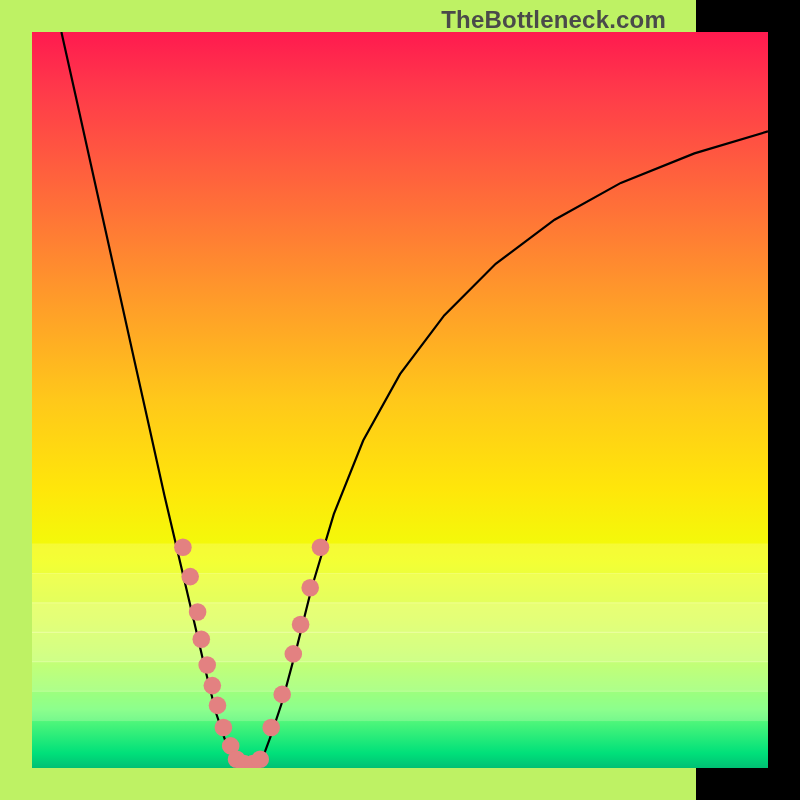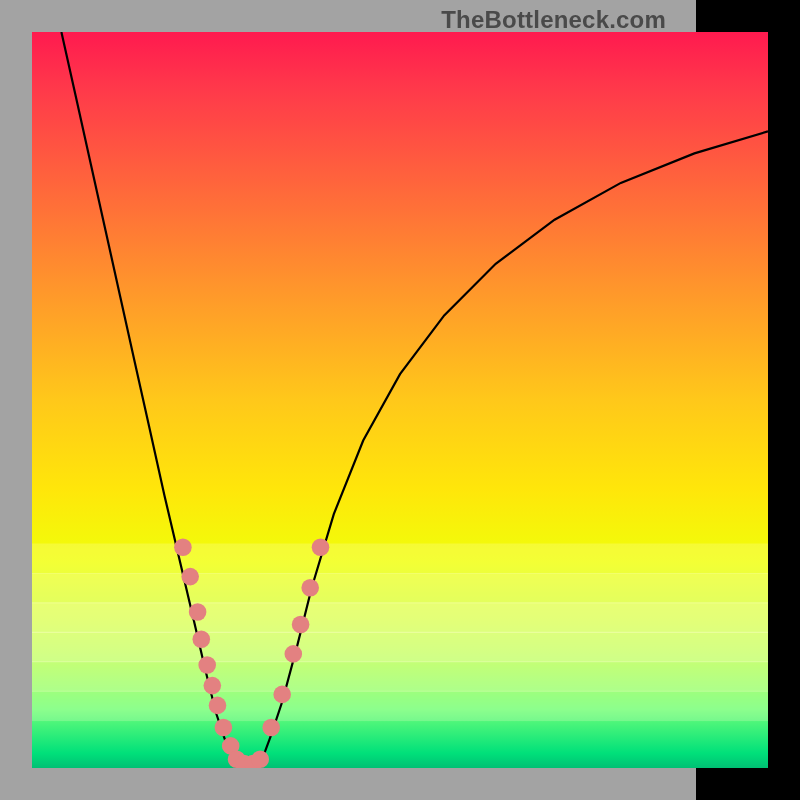--- a/index.html
+++ b/index.html
@@ -1,21 +1,21 @@
 <!DOCTYPE html>
 <html><head>
 <meta charset="utf-8">
 <style>
   * { margin: 0; padding: 0; box-sizing: border-box; }
   html, body { width: 800px; height: 800px; overflow: hidden; background: #000; }
   .frame {
     position: relative;
     width: 696px;
     height: 800px;
-    background: #a3a3a3;
+    background: #bef264;
   }
   .plot-area {
     position: absolute;
     left: 32px;
     top: 32px;
     width: 736px;
     height: 736px;
     background: linear-gradient(to bottom,
       #ff1a4f 0%,
       #ff3a4a 8%,

